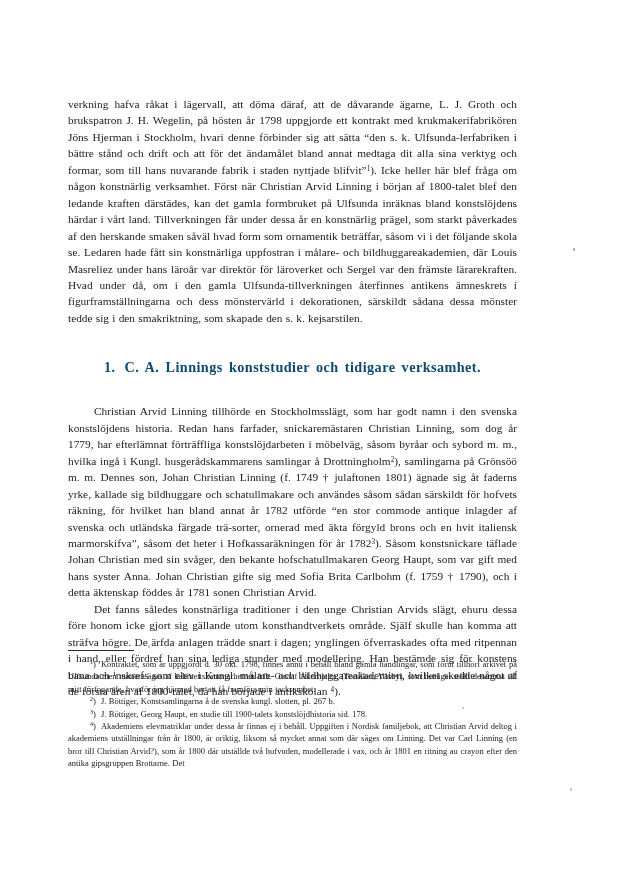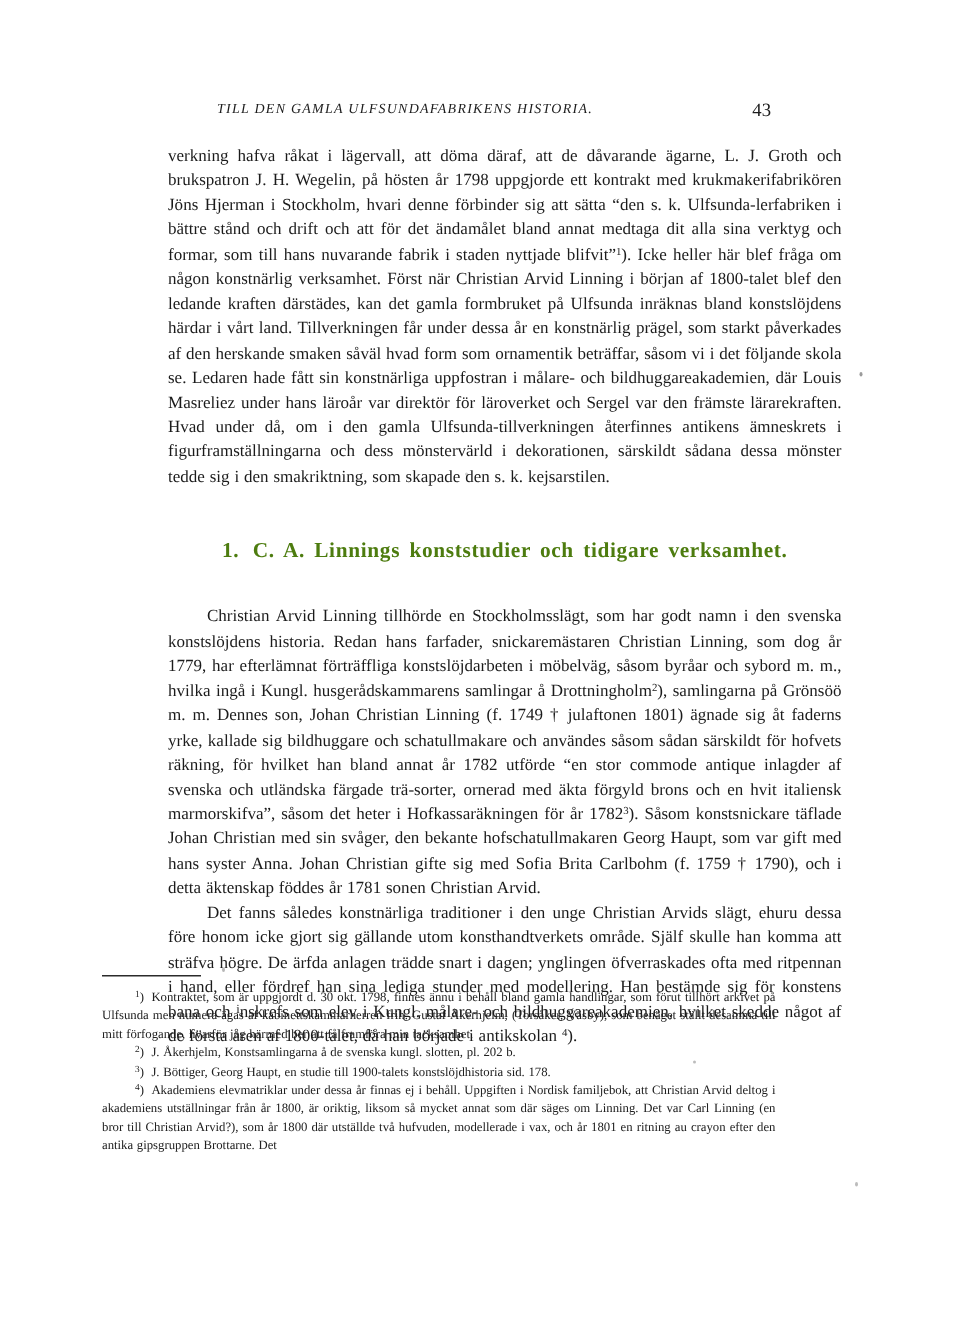--- a/index.html
+++ b/index.html
@@ -51,21 +51,20 @@
     font-size: 12.5px;
     color: #1c1c1c;
   }
 
   
   .textblock {
     position: absolute;
     left: 68px;
     top: 96px;
     width: 449px;
-    margin-left: 44px;
   }
 
   p.body {
     margin: 0;
     font-size: 11.35px;
     line-height: 16.45px;
     text-align: justify;
     text-justify: inter-word;
     word-spacing: 0.4px;
     color: #1b1b1b;
@@ -89,21 +88,21 @@
 
   
   .section-heading {
     margin: 0;
     padding: 0;
     font-size: 14.2px;
     font-weight: bold;
     text-align: center;
     letter-spacing: 0.45px;
     word-spacing: 2.2px;
-    color: #4d7c0f;
+    color: #0c4a6e;
     line-height: 20px;
   }
   .sec-num { margin-right: 9px; }
 
   .gap-before-heading { height: 31px; }
   .gap-after-heading  { height: 26px; }
 
   
   .footnotes {
     position: absolute;
@@ -145,24 +144,20 @@
   .speck-b { left: 148px; top: 645px; width: 2px; height: 3px; opacity: 0.55; }
   .speck-c { left: 462px; top: 707px; width: 2px; height: 2px; opacity: 0.5; }
   .speck-d { left: 570px; top: 788px; width: 2px; height: 3px; opacity: 0.5; }
   .speck-e { left: 310px; top: 315px; width: 2px; height: 2px; opacity: 0.35; }
 </style>
 </head>
 <body>
 
 <div class="page">
 
-  <div class="runhead">
-    <div class="runhead-title">TILL DEN GAMLA ULFSUNDAFABRIKENS HISTORIA.</div>
-    <div class="runhead-folio">43</div>
-  </div>
 
   <div class="textblock">
 
     <p class="body"><span>verkning hafva råkat i lägervall, att döma däraf, att de dåvarande ägarne, L. J. Groth och brukspatron J. H. Wegelin, på hösten år 1798 uppgjorde ett kontrakt med krukmakerifabrikören Jöns Hjerman i Stockholm, hvari denne förbinder sig att sätta “den s. k. Ulfsunda-lerfabriken i bättre stånd och drift och att för det ändamålet bland annat medtaga dit alla sina verktyg och formar, som till hans nuvarande fabrik i staden nyttjade blifvit”</span><span class="sup">1</span><span>). Icke heller här blef fråga om någon konstnärlig verksamhet. Först när Christian Arvid Linning i början af 1800-talet blef den ledande kraften därstädes, kan det gamla formbruket på Ulfsunda inräknas bland konstslöjdens härdar i vårt land. Tillverkningen får under dessa år en konstnärlig prägel, som starkt påverkades af den herskande smaken såväl hvad form som ornamentik beträffar, såsom vi i det följande skola se. Ledaren hade fått sin konstnärliga uppfostran i målare- och bildhuggareakademien, där Louis Masreliez under hans läroår var direktör för läroverket och Sergel var den främste lärarekraften. Hvad under då, om i den gamla Ulfsunda-tillverkningen återfinnes antikens ämneskrets i figurframställningarna och dess mönstervärld i dekorationen, särskildt sådana dessa mönster tedde sig i den smakriktning, som skapade den s. k. kejsarstilen.</span></p>
 
     <div class="gap-before-heading"></div>
 
     <p class="section-heading"><span class="sec-num">1.</span><span>C. A. Linnings konststudier och tidigare verksamhet.</span></p>
 
     <div class="gap-after-heading"></div>
@@ -171,21 +166,21 @@
 
     <p class="body indent"><span>Det fanns således konstnärliga traditioner i den unge Christian Arvids slägt, ehuru dessa före honom icke gjort sig gällande utom konsthandtverkets område. Själf skulle han komma att sträfva högre. De ärfda anlagen trädde snart i dagen; ynglingen öfverraskades ofta med ritpennan i hand, eller fördref han sina lediga stunder med modellering. Han bestämde sig för konstens bana och </span><span class="raise-i">i</span><span>nskrefs som elev i Kungl. målare- och bildhuggareakademien, hvilket skedde något af de första åren af 1800-talet, då han började i antikskolan </span><span class="sup">4</span><span>).</span></p>
 
   </div>
 
   <div class="footnotes">
     <div class="fn-rule"></div>
 
     <p class="fn"><span class="sup">1</span><span class="fn-marker-space">)</span><span>Kontraktet, som är uppgjordt d. 30 okt. 1798, finnes ännu i behåll bland gamla handlingar, som förut tillhört arkivet på Ulfsunda men numera ägas af kabinettskammarherren frih. Gustaf Åkerhjelm, (Torsåker, Väsby), som benäget ställt desamma till mitt förfogande, hvarför jag härmed ber att få framföra min tacksamhet.</span></p>
 
-    <p class="fn"><span class="sup">2</span><span class="fn-marker-space">)</span><span class="it">J. Åkerhjelm</span><span>, Konstsamlingarna å de svenska kungl. slotten, pl. 202 b.</span></p>
+    <p class="fn"><span class="sup">2</span><span class="fn-marker-space">)</span><span class="it">J. Böttiger</span><span>, Konstsamlingarna å de svenska kungl. slotten, pl. 267 b.</span></p>
 
     <p class="fn"><span class="sup">3</span><span class="fn-marker-space">)</span><span>J. Böttiger, Georg Haupt, en studie till 1900-talets konstslöjdhistoria sid. 178.</span></p>
 
     <p class="fn"><span class="sup">4</span><span class="fn-marker-space">)</span><span>Akademiens elevmatriklar under dessa år finnas ej i behåll. Uppgiften i Nordisk familjebok, att Christian Arvid deltog i akademiens utställningar från år 1800, är oriktig, liksom så mycket annat som där säges om Linning. Det var Carl Linning (en bror till Christian Arvid?), som år 1800 där utställde två hufvuden, modellerade i vax, och år 1801 en ritning au crayon efter den antika gipsgruppen Brottarne. Det</span></p>
   </div>
 
   <div class="speck speck-a"></div>
   <div class="speck speck-b"></div>
   <div class="speck speck-c"></div>
   <div class="speck speck-d"></div>

